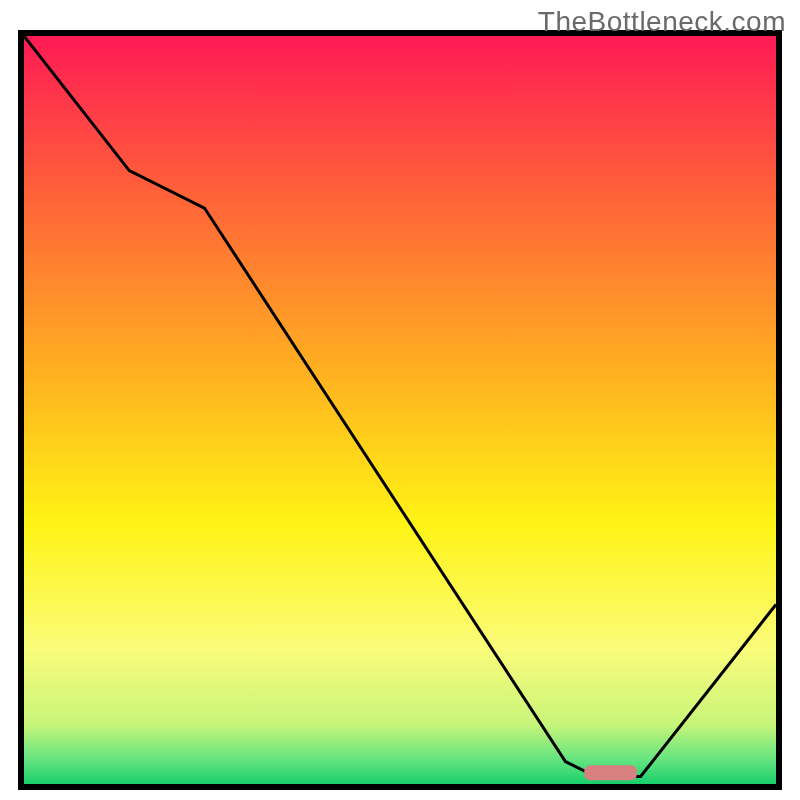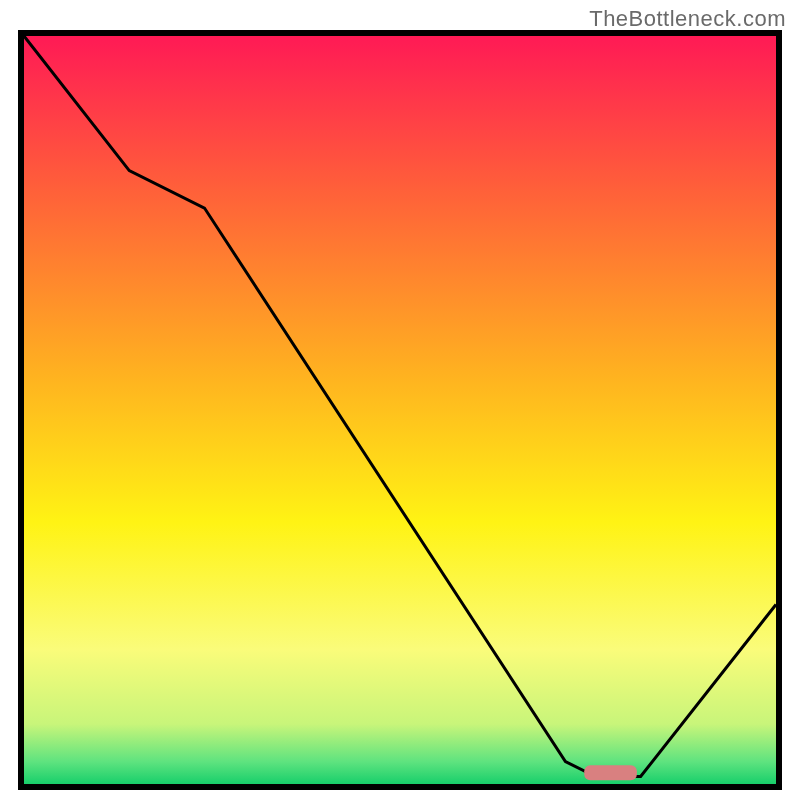--- a/index.html
+++ b/index.html
@@ -8,21 +8,21 @@
     width: 800px;
     height: 800px;
     background: #ffffff;
     font-family: Arial, Helvetica, sans-serif;
     position: relative;
   }
   .watermark {
     position: absolute;
     top: 6px;
     right: 14px;
-    font-size: 22px;
+    font-size: 28px;
     font-weight: 500;
     color: #6a6a6a;
     letter-spacing: 0.5px;
     z-index: 3;
   }
   .chart-frame {
     position: absolute;
     left: 18px;
     top: 30px;
     width: 764px;

